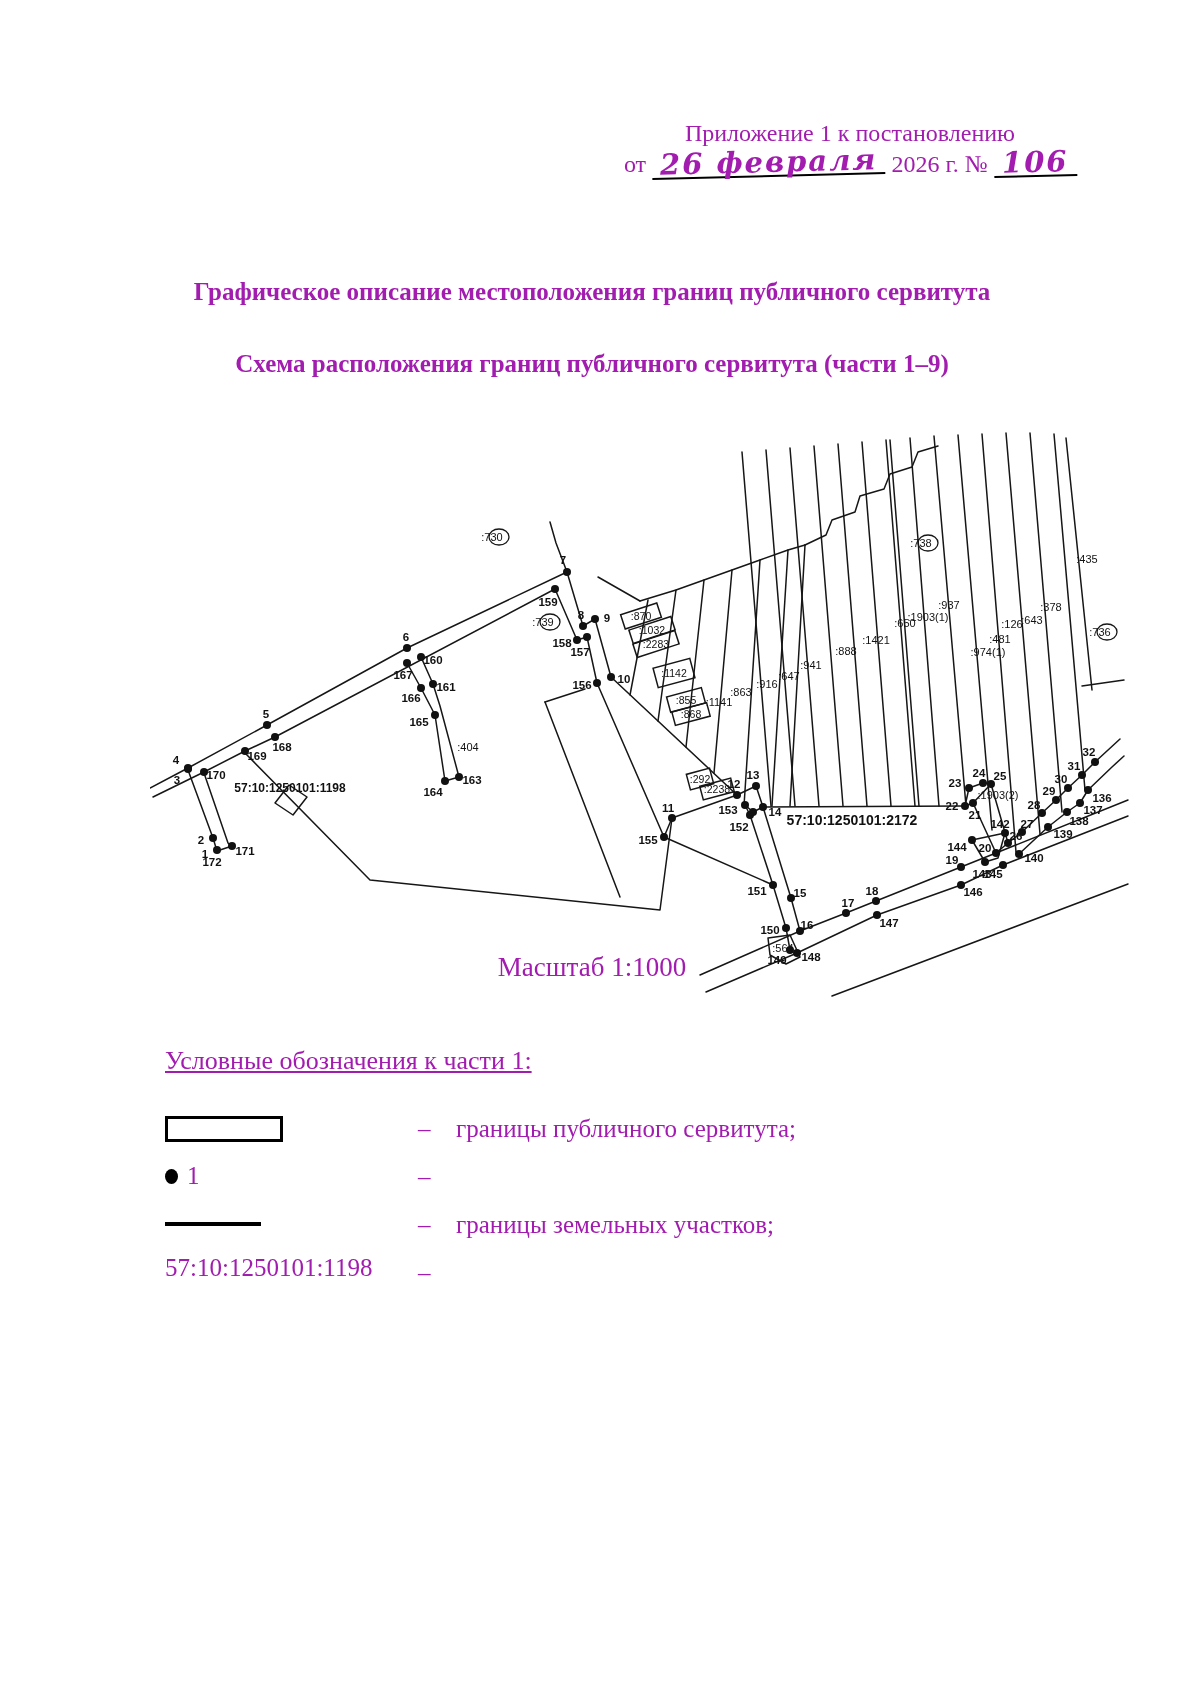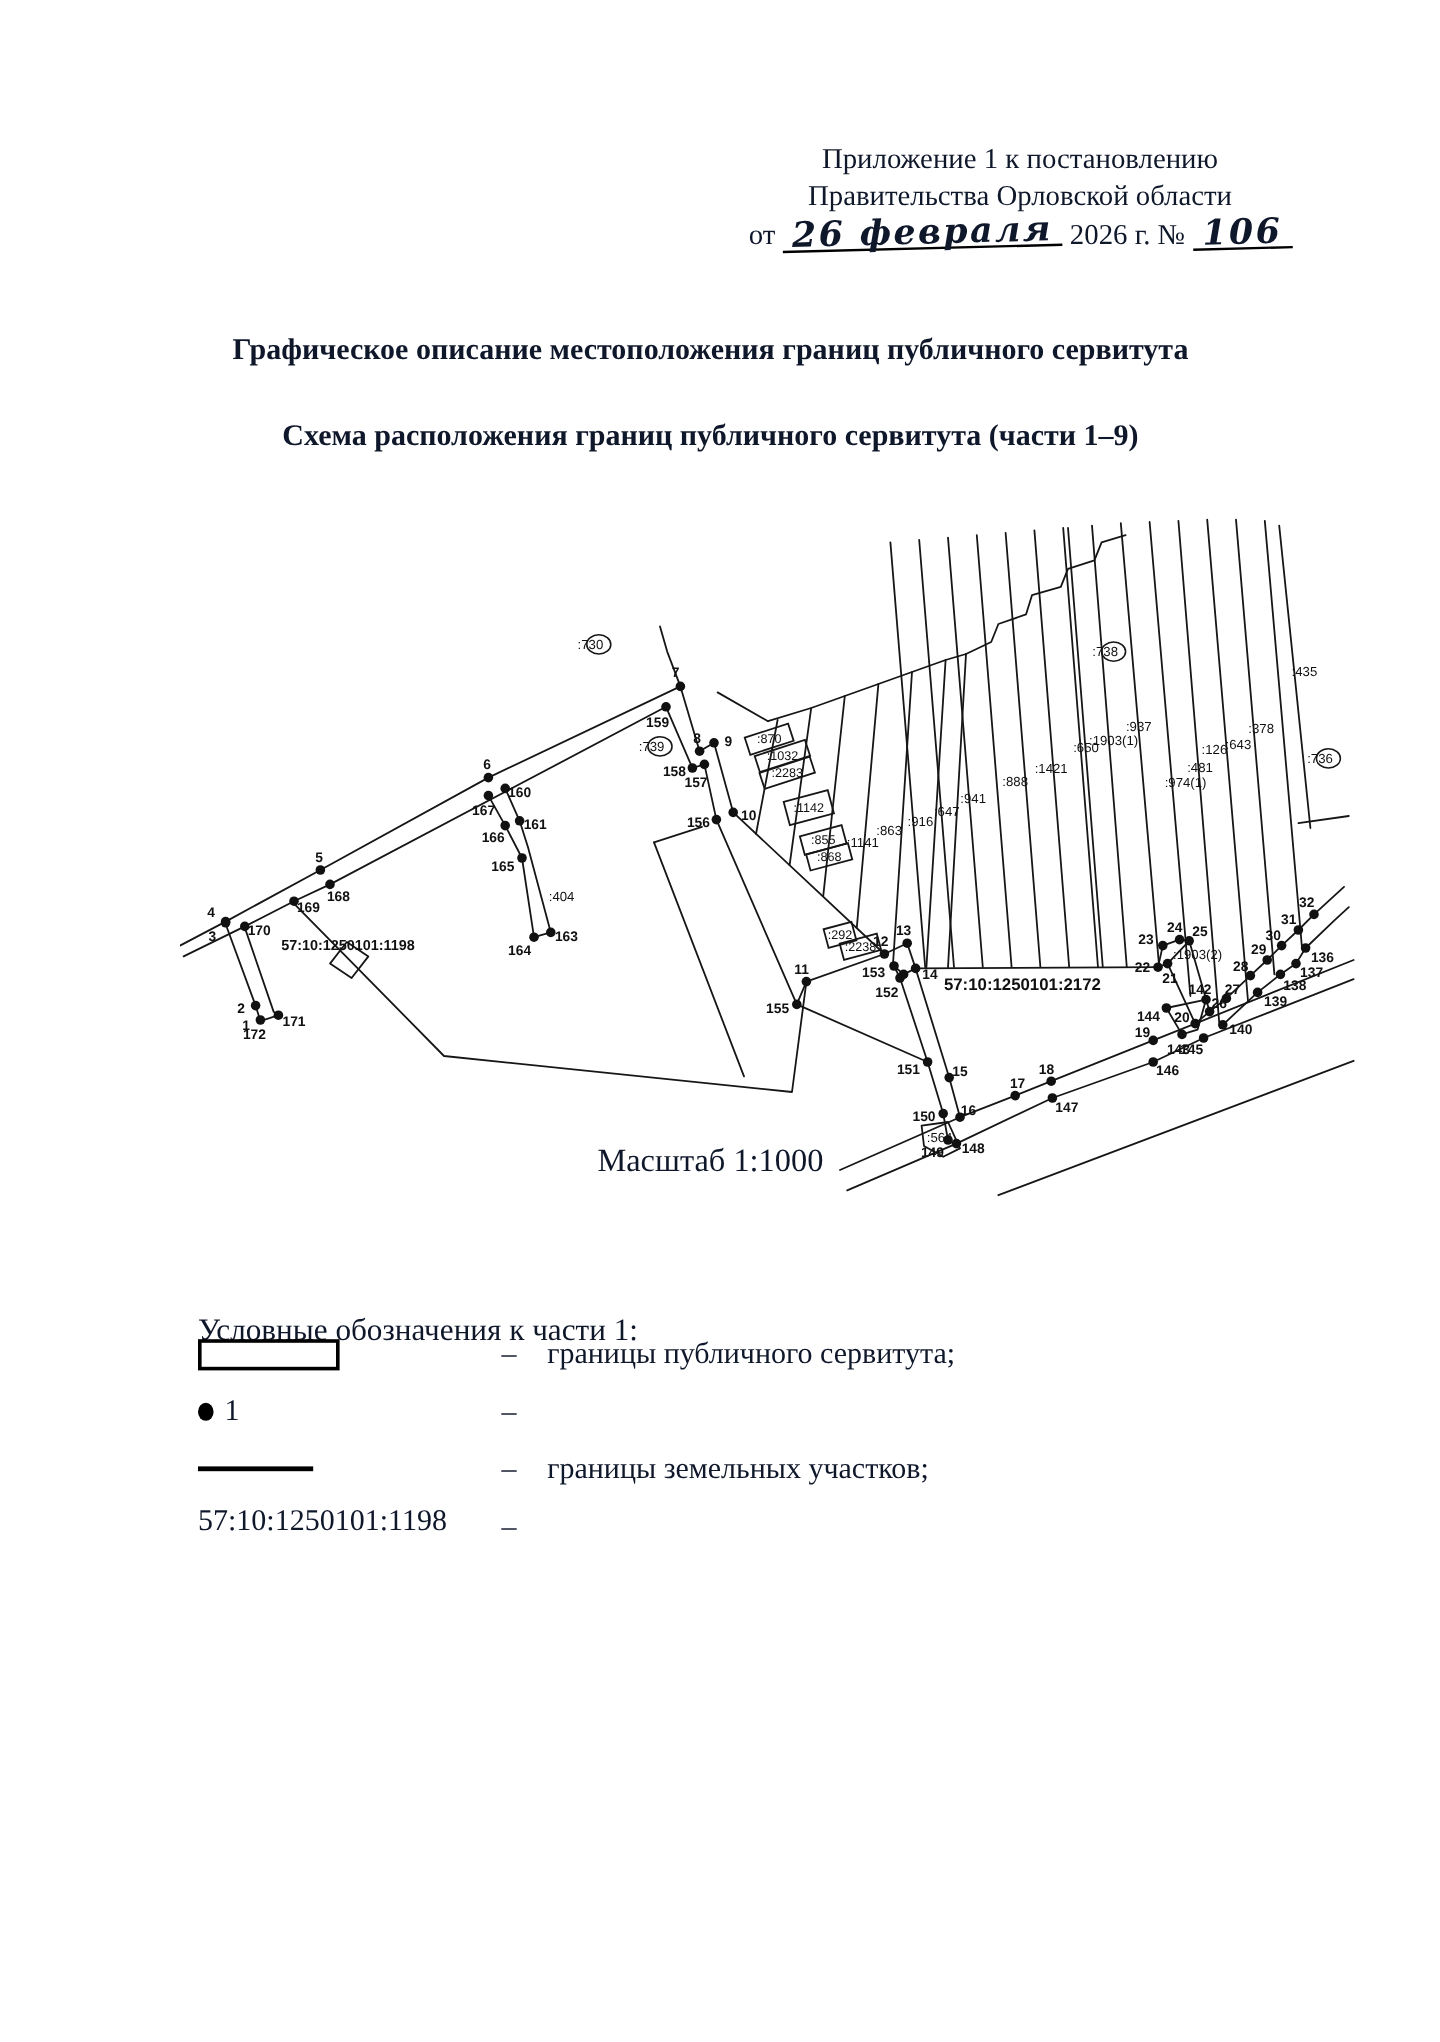--- a/index.html
+++ b/index.html
@@ -1,46 +1,45 @@
 <!DOCTYPE html>
 <html><head>
 <meta charset="utf-8">
 <style>
   html,body{margin:0;padding:0;background:#fff;}
   .page{position:relative;width:1200px;height:1356px;background:#fff;overflow:hidden;
-        font-family:"Liberation Serif", serif;color:#0f172a;}
+        font-family:"Liberation Serif", serif;color:#a21caf;}
   .hdr{position:absolute;left:600px;top:118px;width:500px;text-align:center;
        font-size:24px;line-height:31px;}
   .hw{font-family:"DejaVu Serif", serif;font-style:italic;font-weight:bold;font-size:29px;
       letter-spacing:2px;border-bottom:2px solid #000;padding:0 8px;display:inline-block;
       transform:rotate(-1.5deg);line-height:26px;}
   .title{position:absolute;left:0;width:1184px;text-align:center;font-size:25px;font-weight:bold;}
   .t1{top:278px;} .t2{top:350px;} .t3{top:388px;}
   .scale{position:absolute;left:0;top:952px;width:1184px;text-align:center;font-size:27px;}
-  .leg-title{position:absolute;left:165px;top:1094px;font-size:26px;}
+  .leg-title{position:absolute;left:165px;top:1046px;font-size:26px;text-decoration:underline;}
   .legend{position:absolute;left:165px;top:1108px;width:900px;font-size:25px;}
   .lg-row{display:grid;grid-template-columns:253px 38px auto;align-items:start;margin-bottom:6px;}
   .lg-text{max-width:575px;line-height:42px;}
   .sym-rect{width:112px;height:20px;border:3px solid #000;margin-top:8px;}
   .sym-line{width:96px;height:4px;background:#000;margin-top:18px;}
   .sym-pt{display:flex;align-items:center;gap:9px;margin-top:6px;}
   .sym-dot{width:13px;height:15px;background:#000;border-radius:50%;}
   .sym-cad{font-size:25px;margin-top:2px;white-space:nowrap;}
   .dash{line-height:42px;}
   svg text{font-family:"Liberation Sans", sans-serif;}
   .mapsvg{position:absolute;left:150px;top:415px;width:990px;height:610px;}
   .mline{fill:none;stroke:#161616;stroke-width:1.5;stroke-linejoin:round;stroke-linecap:round;}
 </style>
 </head>
 <body>
 <div class="page">
 
   <div class="hdr">
     <div>Приложение 1 к постановлению</div>
-    <div>Правительства Орловской области</div>
     <div>
       <span>от</span>
       <span class="hw">26 февраля</span>
       <span>2026 г. №</span>
       <span class="hw">106</span>
     </div>
   </div>
 
   <div class="title t1">Графическое описание местоположения границ публичного сервитута</div>
   <div class="title t2">Схема расположения границ публичного сервитута (части 1–9)</div>

